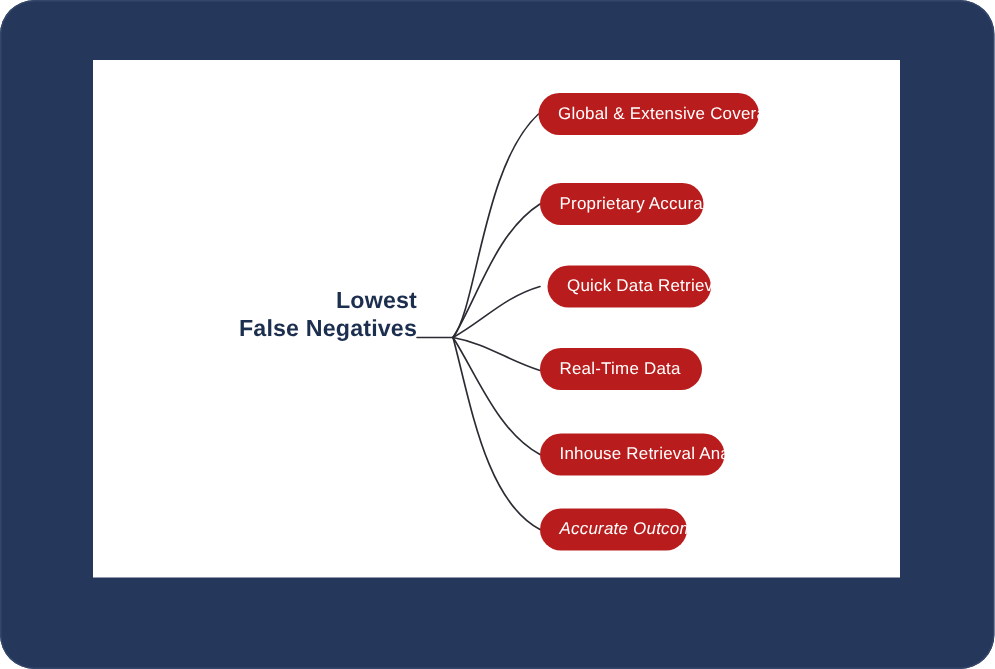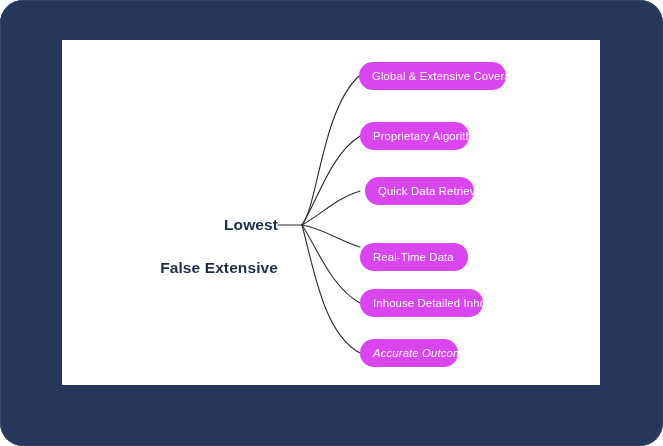--- a/index.html
+++ b/index.html
@@ -60,27 +60,26 @@
     text-align: right;
     color: #1d2f4f;
     font-size: 15.5px;
     font-weight: bold;
     line-height: 19px;
     letter-spacing: 0.1px;
   }
   .root-label .line {
     display: block;
     white-space: nowrap;
-    margin-top: 24px;
   }
 
   .branch-pill {
     position: absolute;
     height: 28px;
-    background: #d946ef;
+    background: #b91c1c;
     border-radius: 14px;
     color: #ffffff;
     font-size: 11.3px;
     line-height: 28px;
     padding-left: 13px;
     box-sizing: border-box;
     white-space: nowrap;
     letter-spacing: 0.15px;
   }
 </style>
@@ -100,28 +99,28 @@
       <path d="M302,225 C318,200 330,155 360,136"></path>
       <path d="M302,225 C322,214 336,198 360,191"></path>
       <path d="M302,225 C324,229 338,240 360,247"></path>
       <path d="M302,225 C318,250 332,288 360,303"></path>
       <path d="M302,225 C314,270 324,334 360,353"></path>
     </g>
   </svg>
 
   <div class="root-label">
     <span class="line">Lowest</span>
-    <span class="line">False Extensive</span>
+    <span class="line">False Negatives</span>
   </div>
 
   <div class="branch-pill" style="left:359px; top:62px; width:147px;">Global &amp; Extensive Coverage</div>
 
-  <div class="branch-pill" style="left:360px; top:122px; width:109px;">Proprietary Algorithm</div>
+  <div class="branch-pill" style="left:360px; top:122px; width:109px;">Proprietary Accurate</div>
 
   <div class="branch-pill" style="left:365px; top:177px; width:109px;">Quick Data Retrieval</div>
 
-  <div class="branch-pill" style="left:360px; top:243px; width:108px;">Real-Time Data</div>
+  <div class="branch-pill" style="left:360px; top:232px; width:108px;">Real-Time Data</div>
 
-  <div class="branch-pill" style="left:360px; top:289px; width:123px;">Inhouse Detailed Inhouse</div>
+  <div class="branch-pill" style="left:360px; top:289px; width:123px;">Inhouse Retrieval Analysis</div>
 
   <div class="branch-pill" style="left:360px; top:339px; width:98px;font-style:italic;">Accurate Outcomes</div>
 
 </div>
 
 </body></html>

